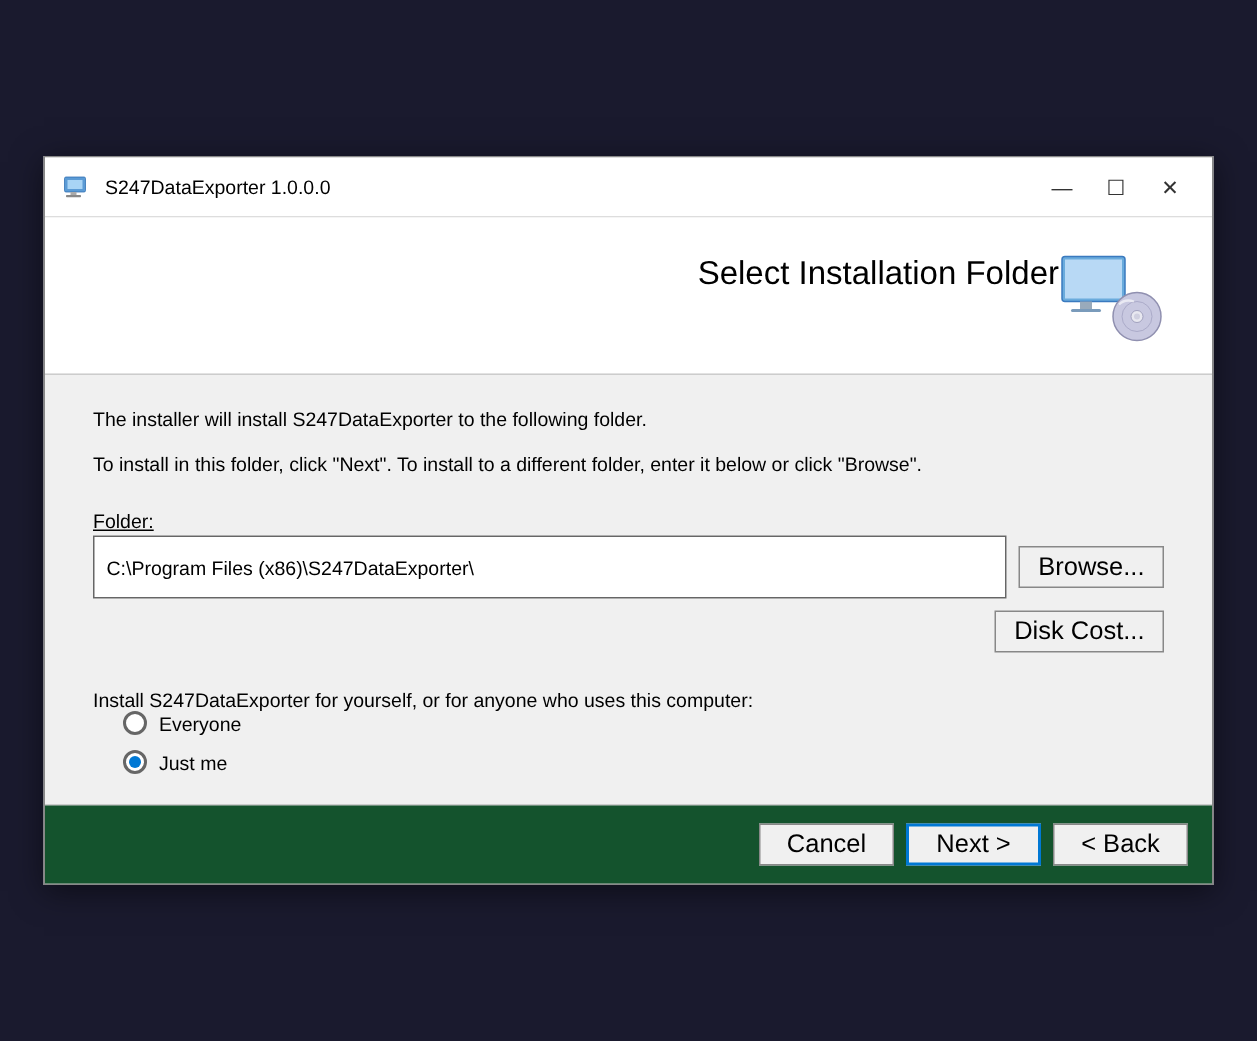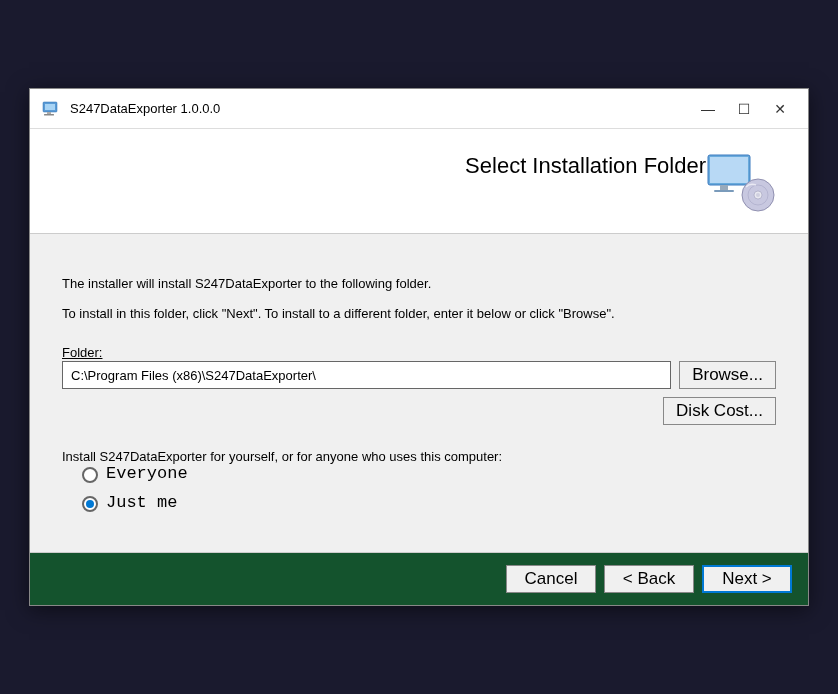--- a/index.html
+++ b/index.html
@@ -72,21 +72,21 @@
       height: 60px;
       flex-shrink: 0;
     }
     .divider {
       height: 1px;
       background: #ccc;
       margin: 0;
     }
     .main-content {
       background: #f0f0f0;
-      padding: 40px 32px;
+      padding: 20px 32px;
     }
     .description-text {
       font-size: 13px;
       color: #000;
       margin-bottom: 10px;
       line-height: 1.5;
     }
     .folder-section {
       margin-top: 20px;
     }
@@ -98,21 +98,21 @@
       display: inline-block;
     }
     .folder-input-row {
       display: flex;
       gap: 8px;
       align-items: center;
       margin-bottom: 8px;
     }
     .folder-input {
       flex: 1;
-      height: 28px;
+      height: 42px;
       border: 1px solid #666;
       background: #fff;
       padding: 4px 8px;
       font-size: 13px;
       outline: none;
     }
     .btn {
       height: 28px;
       min-width: 90px;
       background: #f0f0f0;
@@ -142,22 +142,21 @@
       display: flex;
       flex-direction: column;
       gap: 10px;
       padding-left: 20px;
     }
     .radio-item {
       display: flex;
       align-items: flex-end;
       gap: 8px;
       cursor: pointer;
-      font-size: 17px;
-      font-family: Liberation Mono, monospace;
+      font-size: 13px;
     }
     .radio-outer {
       width: 16px;
       height: 16px;
       border-radius: 50%;
       border: 2px solid #666;
       display: flex;
       align-items: center;
       justify-content: center;
       background: #fff;
@@ -256,16 +255,16 @@
             <div class="radio-inner"></div>
           </div>
           <span>Just me</span>
         </label>
       </div>
     </div>
   </div>
 
   <div class="footer">
     <button class="btn">Cancel</button>
+    <button class="btn btn-next">Next &gt;</button>
     <button class="btn">&lt; Back</button>
-    <button class="btn btn-next">Next &gt;</button>
   </div>
 </div>
 
 </body></html>

